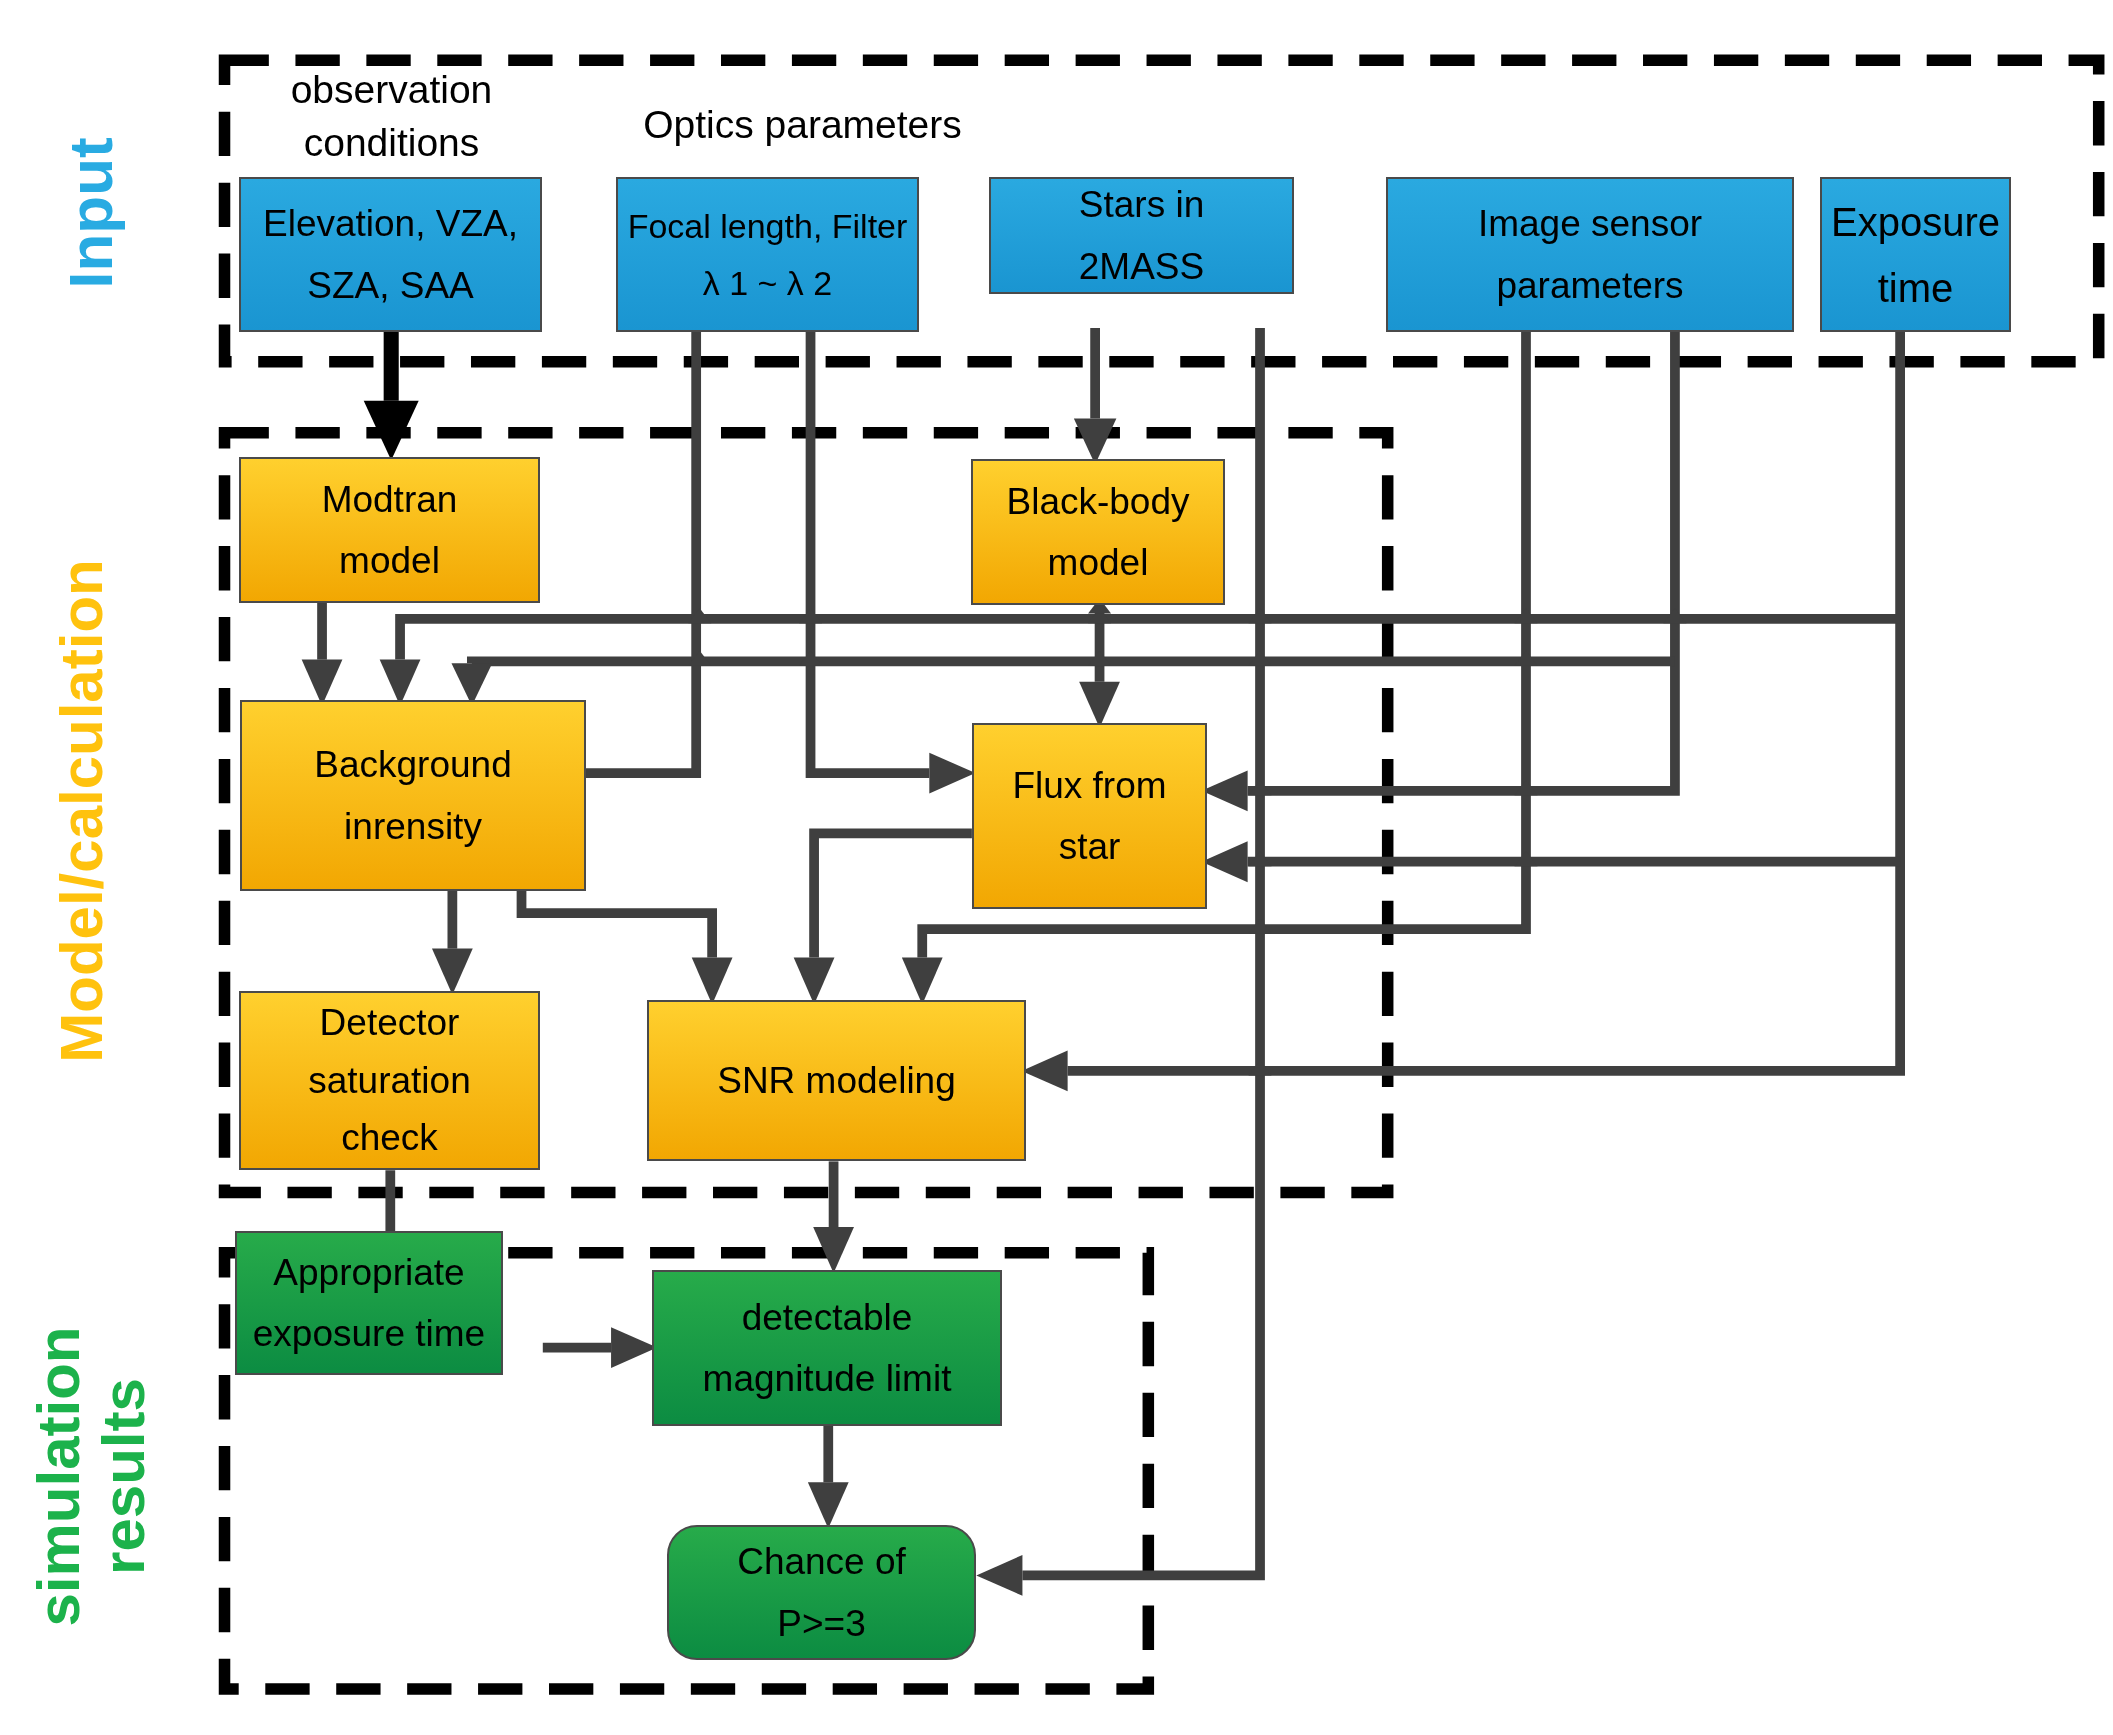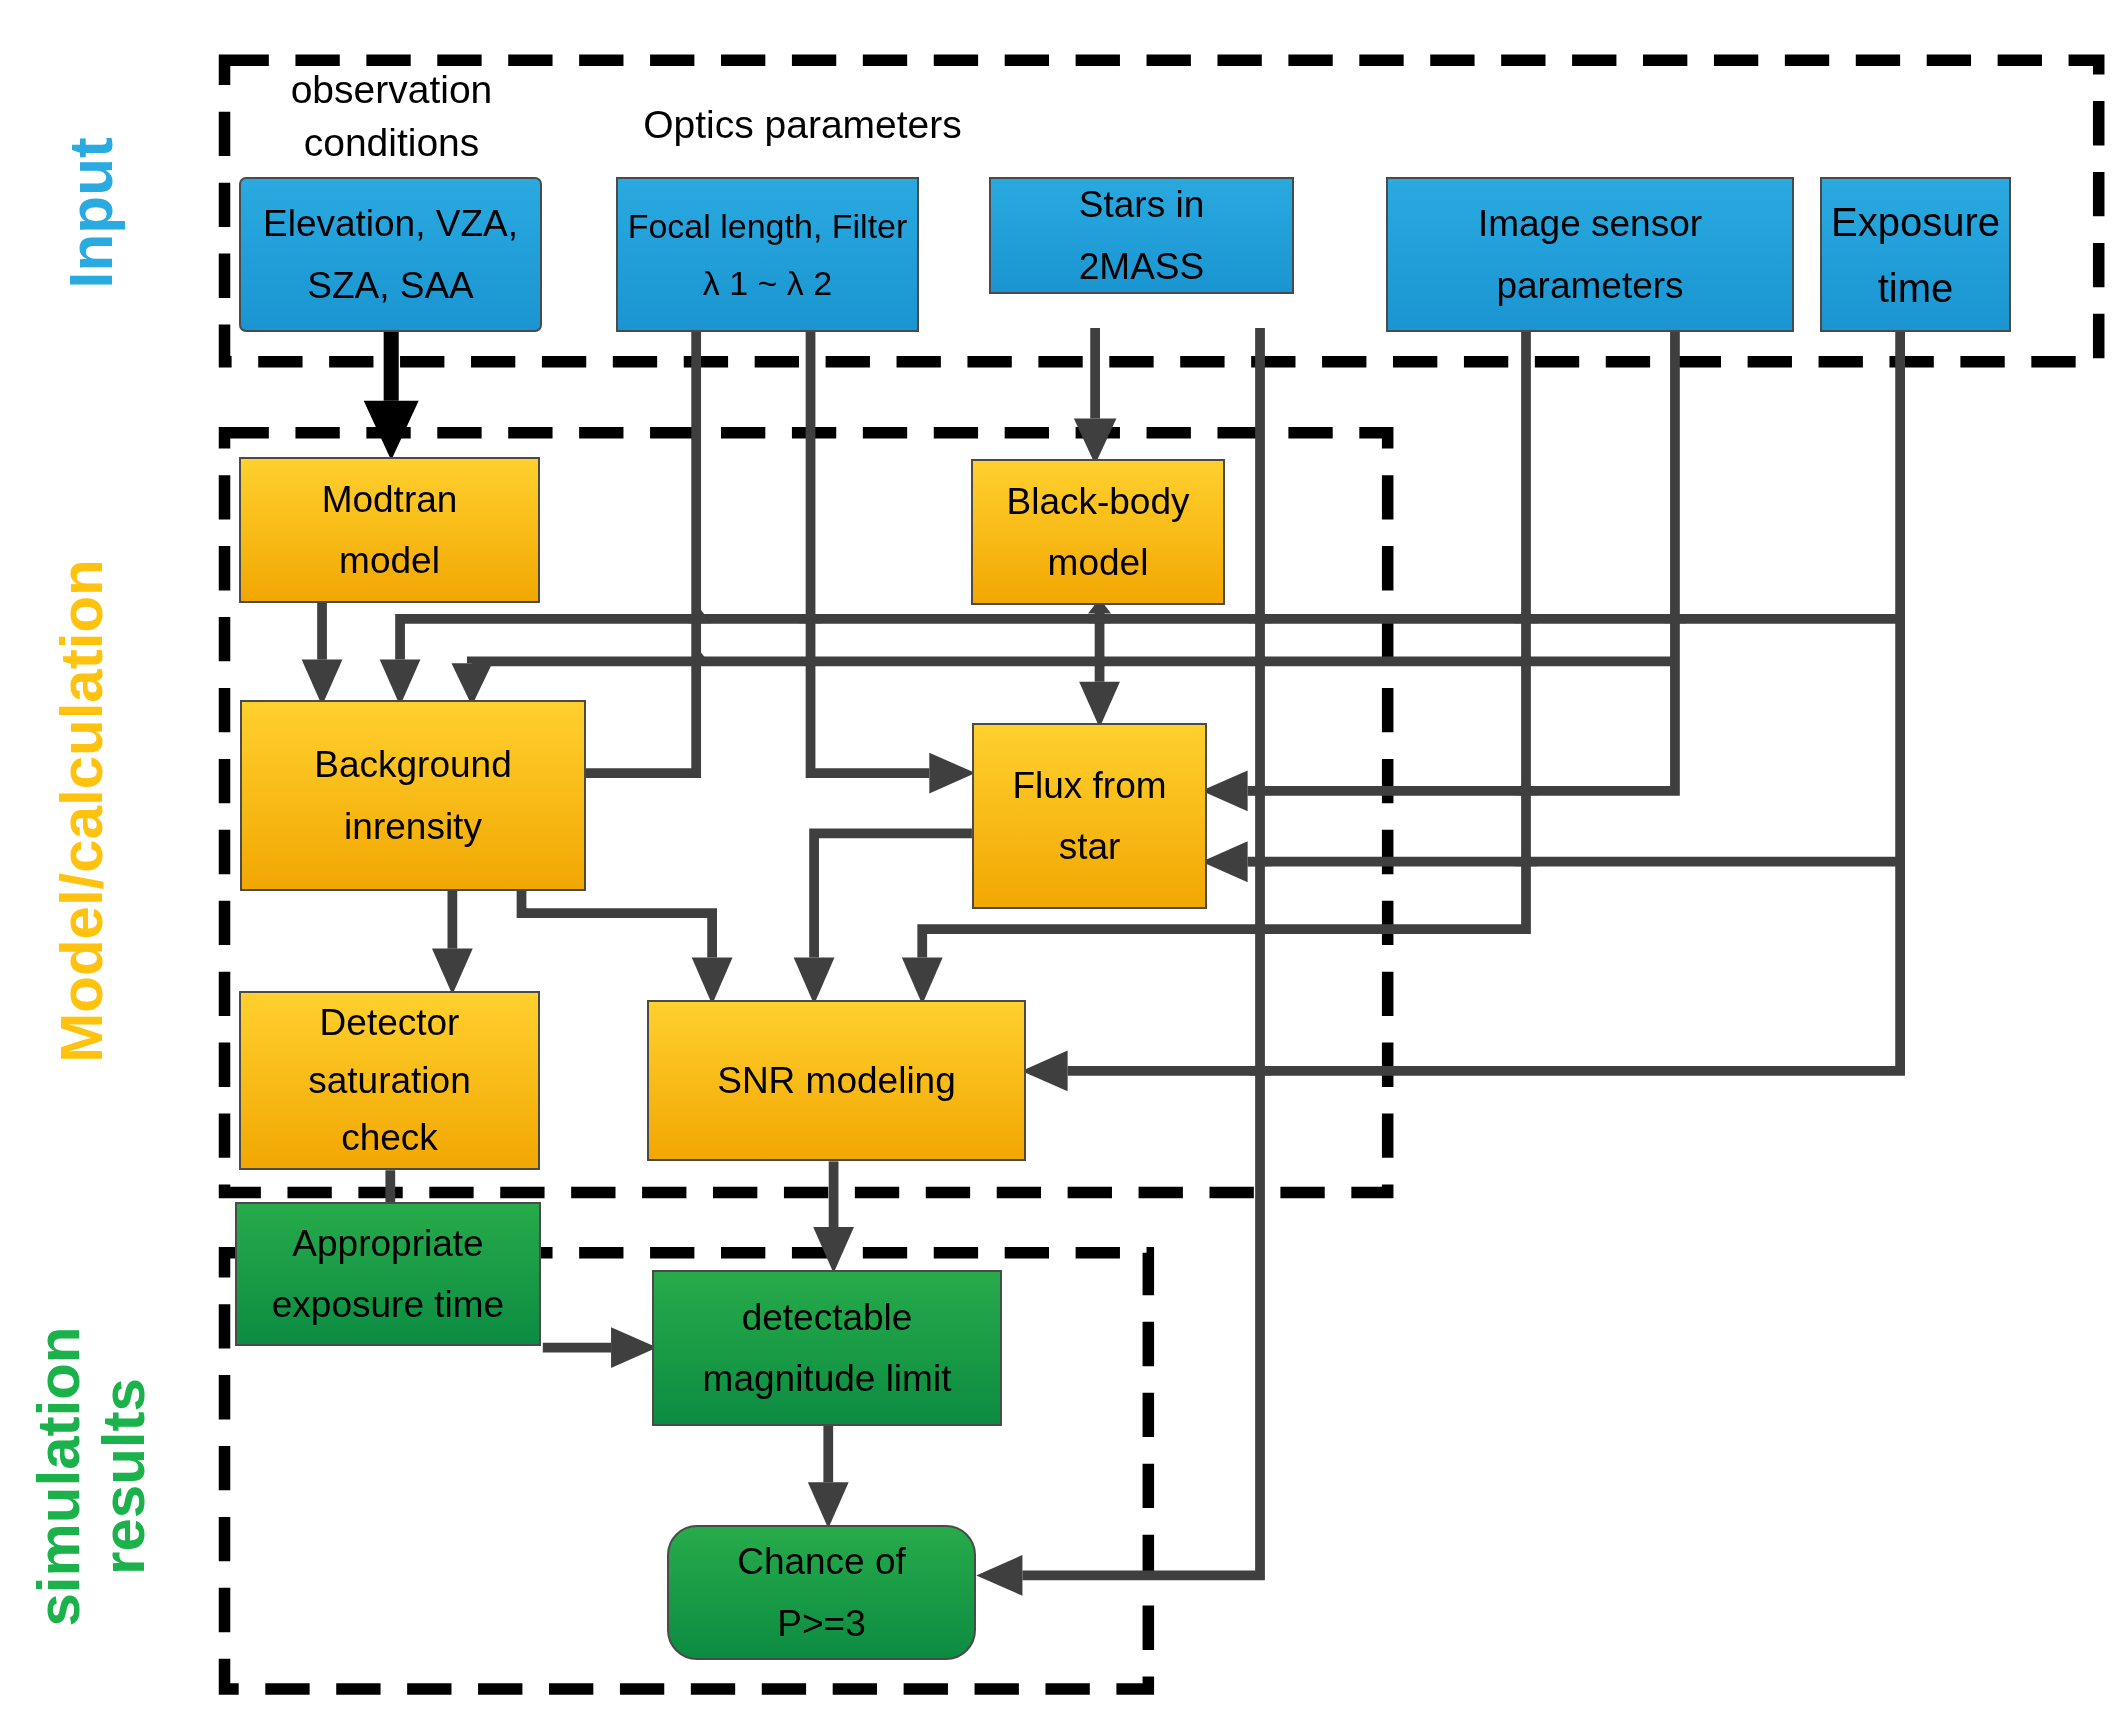--- a/index.html
+++ b/index.html
@@ -26,32 +26,32 @@
   .caption{position:absolute;z-index:2;text-align:center;color:#000;font-size:39px;line-height:1.35;}
   .seclabel{
     position:absolute;z-index:2;font-weight:bold;text-align:center;line-height:1.08;
     transform:rotate(-90deg);white-space:pre-line;
   }
   #lbl-input{width:355px;height:80px;left:-80px;top:173px;font-size:62px;color:var(--input-label,#29abe2);}
   #lbl-model{width:638px;height:80px;left:-229px;top:771px;font-size:60px;color:var(--model-label,#ffc20e);}
   #lbl-results{width:497px;height:133px;left:-155px;top:1410px;font-size:60px;color:var(--results-label,#1cb24b);}
 
   
-  #box-elevation{left:239px;top:177px;width:303px;height:155px;border-radius:7px;}
+  #box-elevation{left:239px;top:177px;width:303px;height:155px;}
   #box-focal{left:616px;top:177px;width:303px;height:155px;font-size:34px;}
   #box-stars{left:989px;top:177px;width:305px;height:117px;}
   #box-imgsensor{left:1386px;top:177px;width:408px;height:155px;}
   #box-exposure{left:1820px;top:177px;width:191px;height:155px;font-size:40px;}
   #box-modtran{left:239px;top:457px;width:301px;height:146px;}
   #box-blackbody{left:971px;top:459px;width:254px;height:146px;}
   #box-background{left:240px;top:700px;width:346px;height:191px;}
   #box-flux{left:972px;top:723px;width:235px;height:186px;}
   #box-detector{left:239px;top:991px;width:301px;height:179px;line-height:1.55;}
   #box-snr{left:647px;top:1000px;width:379px;height:161px;}
-  #box-appropriate{left:235px;top:1202px;width:306px;height:144px;}
+  #box-appropriate{left:235px;top:1231px;width:268px;height:144px;}
   #box-detectable{left:652px;top:1270px;width:350px;height:156px;}
   #box-chance{left:667px;top:1525px;width:309px;height:135px;border-radius:30px;}
 
   #cap-obs{left:232px;top:64px;width:319px;}
   #cap-optics{left:572px;top:99px;width:461px;}
 </style>
 </head>
 <body>
 
 <div id="stage">

